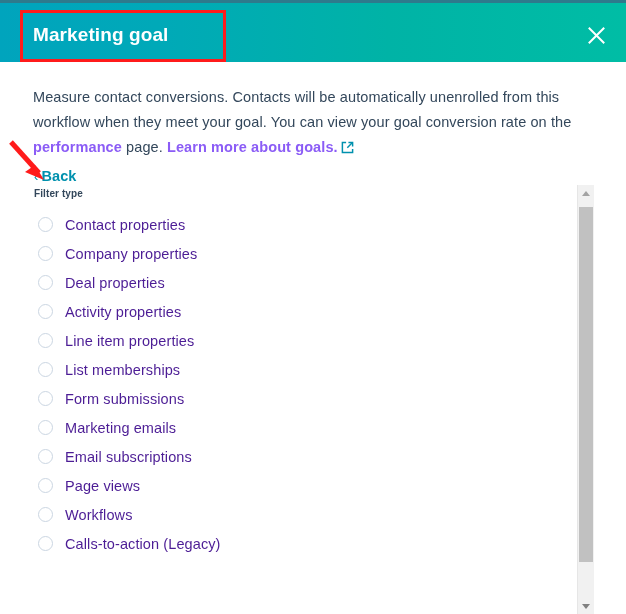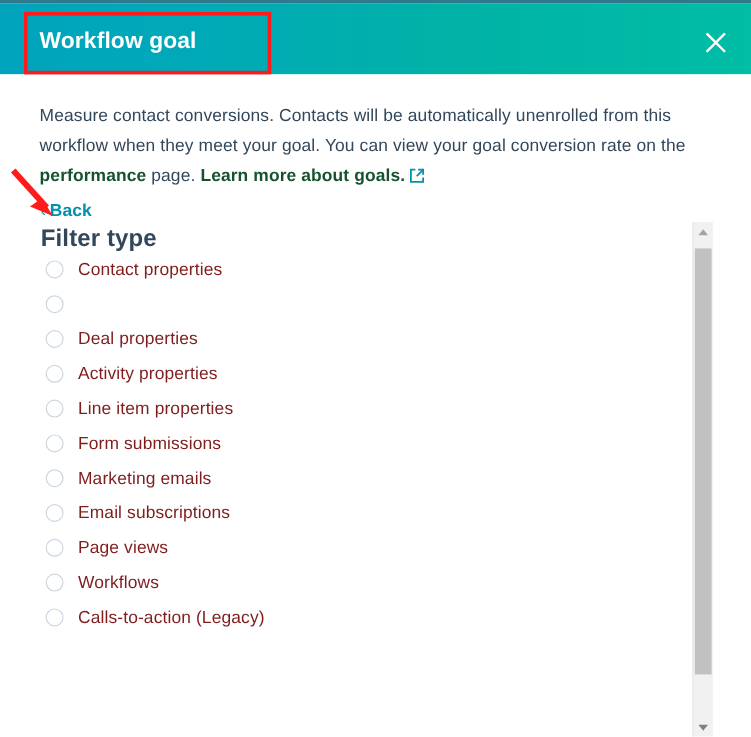--- a/index.html
+++ b/index.html
@@ -96,21 +96,21 @@
     position: absolute;
     left: 33px;
     top: 23px;
     width: 546px;
     font-size: 14.5px;
     line-height: 25px;
     color: #33475b;
     letter-spacing: 0.1px;
   }
   .description .link {
-    color: #14532d;
+    color: #8b5cf6;
     font-weight: bold;
     text-decoration: none;
     cursor: pointer;
   }
   .ext-icon {
     display: inline-block;
     vertical-align: -2px;
     margin-left: 3px;
   }
 
@@ -130,21 +130,21 @@
     font-weight: normal;
     font-size: 13px;
     margin-right: 3px;
     color: #0091ae;
   }
 
   .section-heading {
     position: absolute;
     left: 34px;
     top: 126px;
-    font-size: 20px;
+    font-size: 10px;
     font-weight: bold;
     color: #33475b;
     letter-spacing: 0.1px;
   }
 
   
   .filter-scroll {
     position: absolute;
     left: 0;
     top: 148px;
@@ -174,21 +174,21 @@
     height: 15px;
     border-radius: 50%;
     border: 1.5px solid #cbd6e2;
     background: #ffffff;
     box-sizing: border-box;
     flex: 0 0 auto;
   }
   .filter-label {
     margin-left: 12px;
     font-size: 14.5px;
-    color: #7f1d1d;
+    color: #4c1d95;
     letter-spacing: 0.1px;
     white-space: nowrap;
   }
 
   
   .scrollbar {
     position: absolute;
     left: 577px;
     top: 185px;
     width: 17px;
@@ -227,21 +227,21 @@
     background: #c1c1c1;
     cursor: pointer;
   }
 </style>
 </head>
 <body>
 
 <div class="modal">
 
   <div class="modal-header">
-    <div class="modal-title">Workflow goal</div>
+    <div class="modal-title">Marketing goal</div>
     <div class="close-btn">
       <span>
         <svg width="17" height="17" viewBox="0 0 17 17" aria-hidden="true">
           <path d="M1.5 1.5 L15.5 15.5 M15.5 1.5 L1.5 15.5" stroke="#ffffff" stroke-width="2" stroke-linecap="square" fill="none"></path>
         </svg>
       </span>
     </div>
   </div>
 
   <div class="modal-body">
@@ -263,32 +263,37 @@
     <div class="section-heading">Filter type</div>
 
     <div class="filter-scroll">
       <ul class="filter-list" id="filter-list">
           <li class="filter-item">
             <span class="radio"></span>
             <span class="filter-label">Contact properties</span>
           </li>
           <li class="filter-item">
             <span class="radio"></span>
+            <span class="filter-label">Company properties</span>
           </li>
           <li class="filter-item">
             <span class="radio"></span>
             <span class="filter-label">Deal properties</span>
           </li>
           <li class="filter-item">
             <span class="radio"></span>
             <span class="filter-label">Activity properties</span>
           </li>
           <li class="filter-item">
             <span class="radio"></span>
             <span class="filter-label">Line item properties</span>
+          </li>
+          <li class="filter-item">
+            <span class="radio"></span>
+            <span class="filter-label">List memberships</span>
           </li>
           <li class="filter-item">
             <span class="radio"></span>
             <span class="filter-label">Form submissions</span>
           </li>
           <li class="filter-item">
             <span class="radio"></span>
             <span class="filter-label">Marketing emails</span>
           </li>
           <li class="filter-item">

